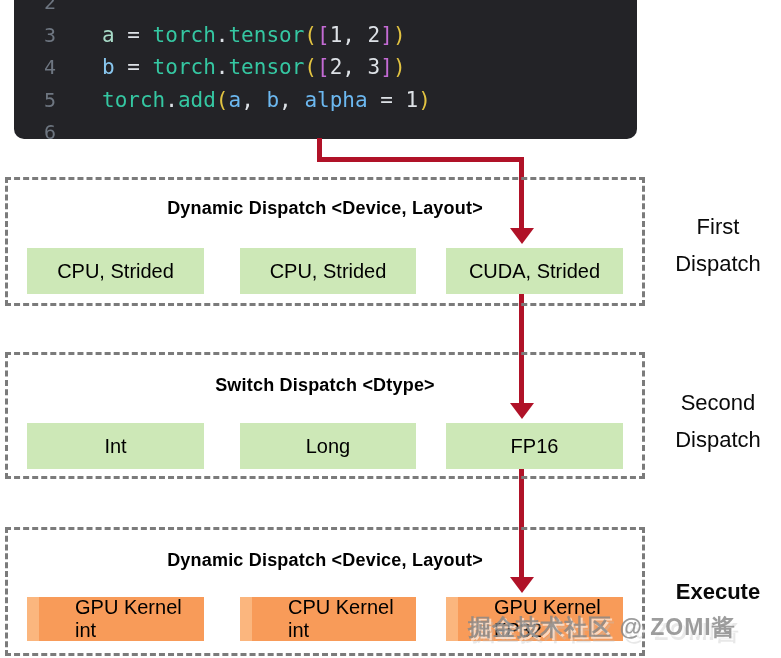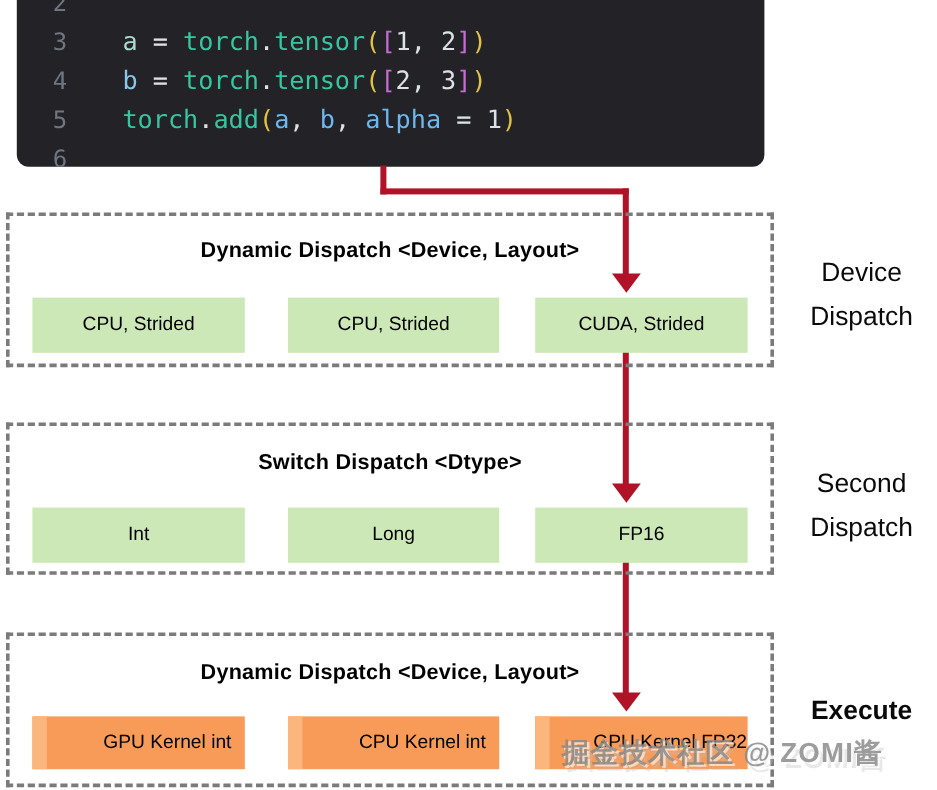--- a/index.html
+++ b/index.html
@@ -37,21 +37,21 @@
   #section-second{top:352px;height:127px;}
   #section-execute{top:527px;height:129px;}
   .section-title{
     position:absolute;top:18px;left:0;right:0;text-align:center;
     font-size:18px;font-weight:700;color:#000;letter-spacing:0.2px;
   }
   #section-second .section-title,#section-execute .section-title{top:20px;}
 
   .chip{
     position:absolute;top:68px;height:46px;display:flex;align-items:center;
-    justify-content:center;font-size:16px;color:#000;
+    justify-content:center;font-size:20px;color:#000;
   }
   #section-execute .chip{top:67px;height:44px;}
   .chip.c1{left:19px;width:177px;}
   .chip.c2{left:232px;width:176px;}
   .chip.c3{left:438px;width:177px;}
   .chip.green{background:var(--green-box);}
   .chip.orange{background:var(--orange-box);padding-left:48px;}
   .chip.orange::before{
     content:"";position:absolute;left:0;top:0;bottom:0;width:12px;
     background:var(--orange-stripe);
@@ -161,21 +161,21 @@
     </div>
   <div class="chip orange c2">
       <span>CPU Kernel int</span>
     </div>
   <div class="chip orange c3">
       <span>GPU Kernel FP32</span>
     </div>
 </div>
 
 <div class="side-label" id="label-first">
-  <div>Device</div>
+  <div>First</div>
   <div>Dispatch</div>
 </div>
 <div class="side-label" id="label-second">
   <div>Second</div>
   <div>Dispatch</div>
 </div>
 <div class="side-label" id="label-execute">
   <div>Execute</div>
 </div>
 

